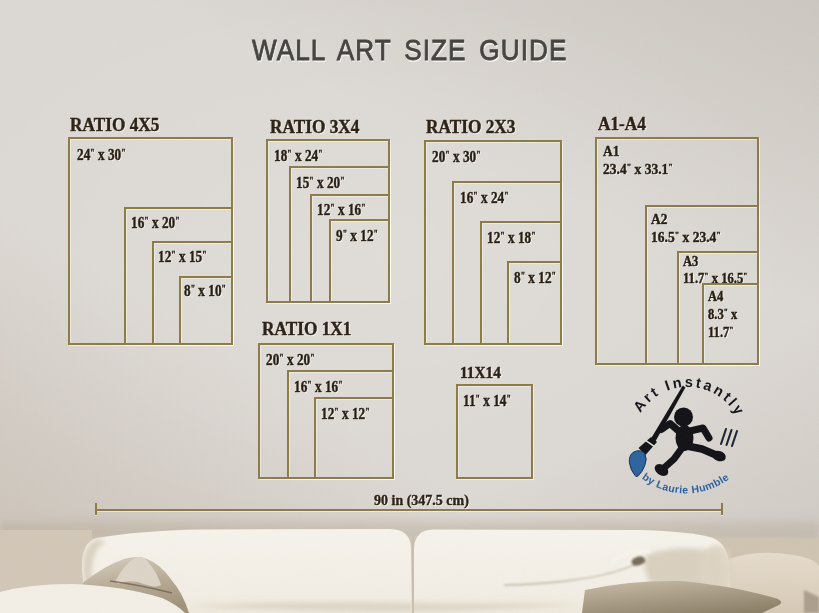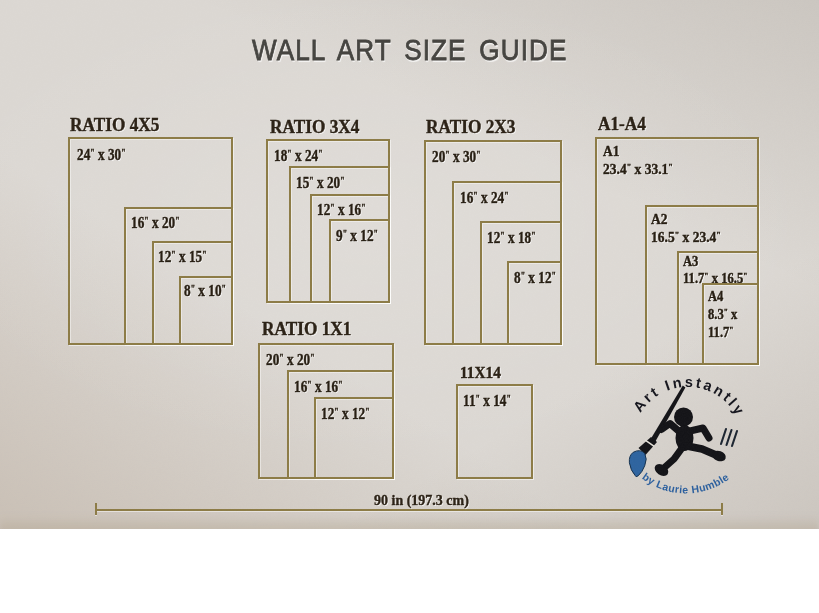--- a/index.html
+++ b/index.html
@@ -1,17 +1,17 @@
 <!DOCTYPE html>
 <html><head>
 <meta charset="utf-8">
 <style>
   html,body{margin:0;padding:0;}
   body{width:819px;height:613px;overflow:hidden;font-family:"Liberation Serif",serif;}
-  #scene{position:relative;width:819px;height:529px;overflow:hidden;
+  #scene{position:relative;width:819px;height:613px;overflow:hidden;
     background:
       radial-gradient(80% 65% at 45% 42%, rgba(255,255,255,0.12), rgba(255,255,255,0) 70%),
       linear-gradient(205deg, rgba(118,108,96,0.16), rgba(118,108,96,0) 32%),
       linear-gradient(32deg, rgba(148,122,96,0.26), rgba(148,122,96,0) 36%),
       linear-gradient(330deg, rgba(130,115,100,0.18), rgba(130,115,100,0) 28%),
       #dcd8d3;  }
   .frame{position:absolute;border:2px solid #8c7b45;
     box-shadow:1px 1px 0 rgba(255,255,255,0.55), inset 1px 1px 0 rgba(255,255,255,0.45);}
   .hdr{position:absolute;font-weight:bold;font-size:18px;color:#2a2014;letter-spacing:0;
     transform:scaleX(0.96);transform-origin:left top;-webkit-text-stroke:0.4px #2a2014;
@@ -129,21 +129,21 @@
   <div class="frame" style="left:702px;top:283px;width:53px;height:78px;"></div>
 
   <div class="lbl lbs" style="left:708px;top:289px;">A4<br>8.3<i>"</i> x<br>11.7<i>"</i></div>
 
   <div class="dline" style="left:96px;top:509px;width:627px;height:2px;"></div>
 
   <div class="dline" style="left:95px;top:503px;width:2px;height:12px;"></div>
 
   <div class="dline" style="left:721px;top:503px;width:2px;height:12px;"></div>
 
-  <div id="dtext">90 in (197.3 cm)</div>
+  <div id="dtext">90 in (347.5 cm)</div>
 
   <svg width="819" height="613" viewBox="0 0 819 613">
     <defs>
       <linearGradient id="cush" x1="0" y1="0" x2="0" y2="1">
         <stop offset="0" stop-color="#f6f3ec"></stop>
           <stop offset="0.75" stop-color="#f2eee5"></stop>
           <stop offset="1" stop-color="#eee9dc"></stop>
       </linearGradient>
       <linearGradient id="shband" x1="0" y1="0" x2="0" y2="1">
         <stop offset="0" stop-color="#c0b4a2" stop-opacity="0"></stop>

